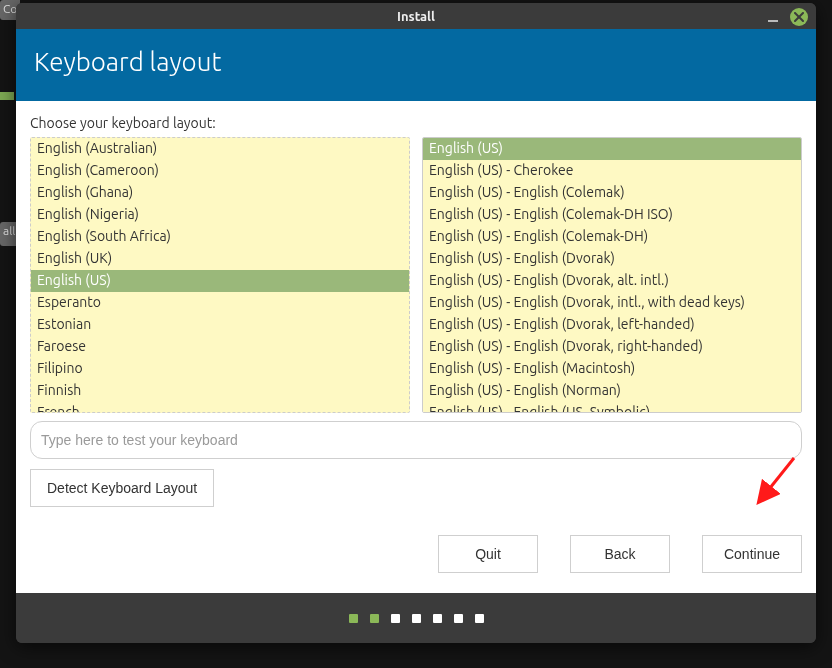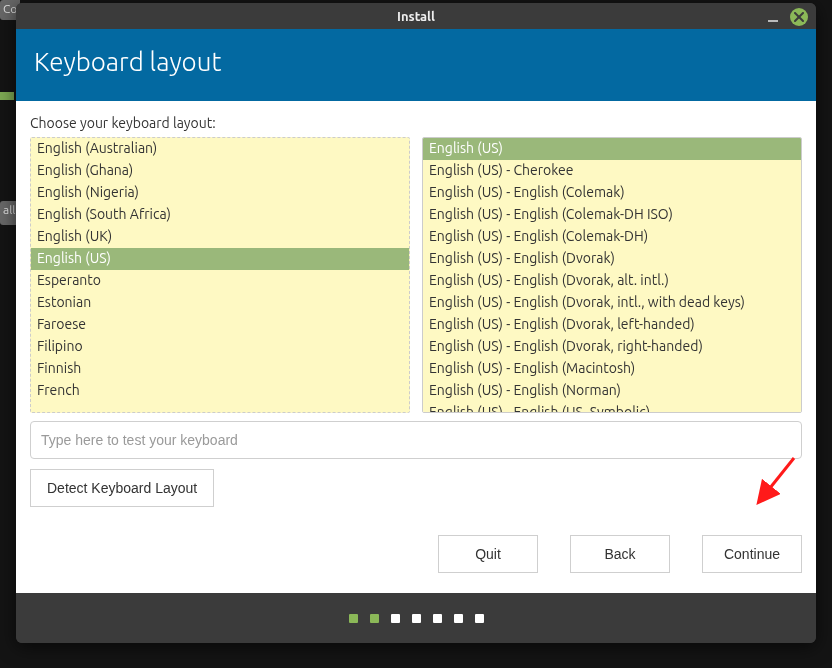--- a/index.html
+++ b/index.html
@@ -18,21 +18,21 @@
     position: absolute;
     background: #676767;
     color: #ddd;
     overflow: hidden;
     white-space: nowrap;
     font-size: 12px;
     padding: 2px 3px;
     border-radius: 3px 0 0 3px;
   }
   .frag-top { left: 0; top: 0; width: 14px; height: 16px; text-align: right; }
-  .frag-side { left: 0; top: 201px; width: 14px; height: 20px; }
+  .frag-side { left: 0; top: 222px; width: 14px; height: 20px; }
   .frag-green {
     position: absolute;
     left: 0; top: 92px;
     width: 14px; height: 8px;
     background: #7da953;
   }
 
   .window {
     position: absolute;
     left: 16px;
@@ -143,21 +143,21 @@
   #variants-list {
     border: 1px solid #ccc;
   }
 
   .test-row { margin-top: 8px; }
   .test-input {
     width: 100%;
     box-sizing: border-box;
     padding: 10px 10px;
     border: 1px solid #cfcfcf;
-    border-radius: 4px;
+    border-radius: 12px;
     font-size: 14px;
     color: #666;
   }
   .test-input::placeholder { color: #9a9a9a; }
 
   .detect-row { margin-top: 10px; }
   .btn {
     display: inline-flex;
     align-items: center;
     justify-content: center;
@@ -228,20 +228,21 @@
   <div class="hero">
     <span>Keyboard layout</span>
   </div>
 
   <div class="content">
     <label class="prompt">Choose your keyboard layout:</label>
 
     <div class="lists-row">
       <div id="layouts-list" class="listbox">
           <div class="list-item">English (Australian)</div>
+          <div class="list-item">English (Cameroon)</div>
           <div class="list-item">English (Ghana)</div>
           <div class="list-item">English (Nigeria)</div>
           <div class="list-item">English (South Africa)</div>
           <div class="list-item">English (UK)</div>
           <div class="list-item selected">English (US)</div>
           <div class="list-item">Esperanto</div>
           <div class="list-item">Estonian</div>
           <div class="list-item">Faroese</div>
           <div class="list-item">Filipino</div>
           <div class="list-item">Finnish</div>

